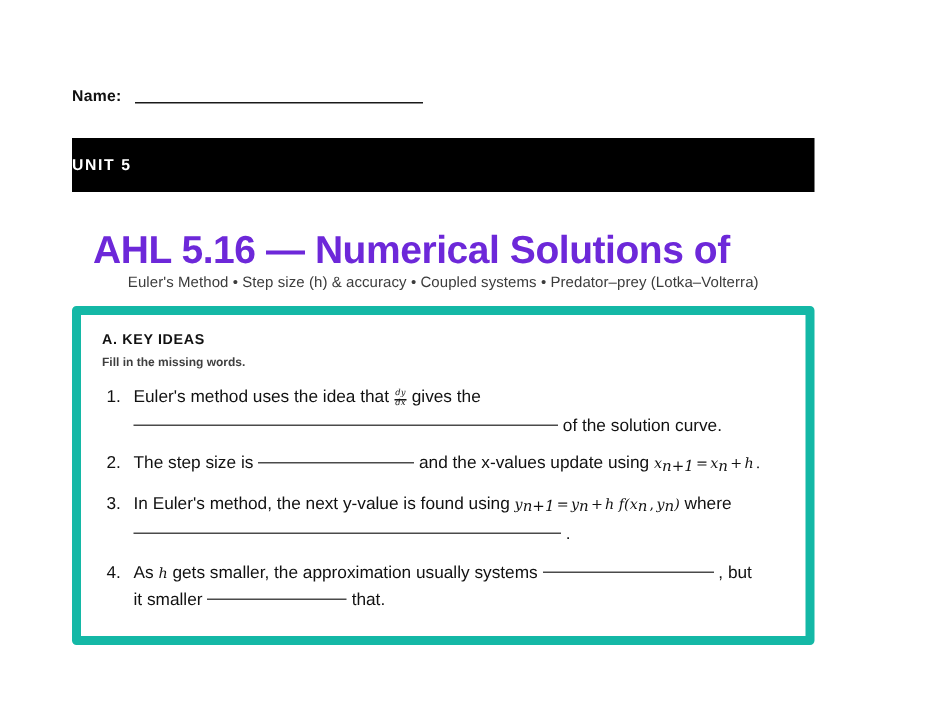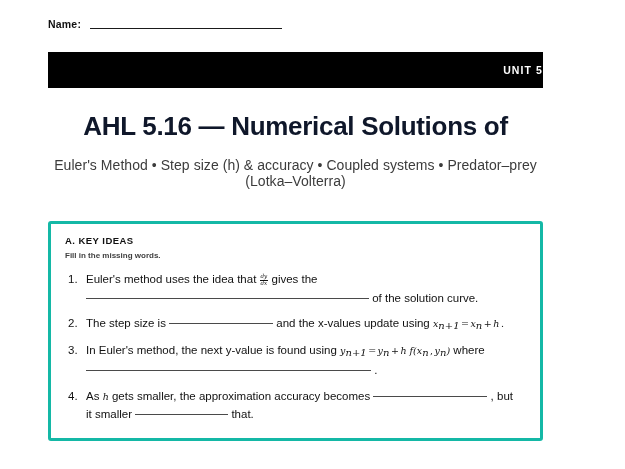--- a/index.html
+++ b/index.html
@@ -12,21 +12,21 @@
     height: 469px;
     overflow: hidden;
     font-family: "Liberation Sans", sans-serif;
     color: #111111;
     -webkit-font-smoothing: antialiased;
   }
   .page {
     width: 591px;
     height: 469px;
     box-sizing: border-box;
-    padding: 16px 48px 0 48px;
+    padding: 56px 48px 0 48px;
     position: relative;
   }
 
   
   .idrow {
     display: flex;
     align-items: flex-end;
     margin-top: 2px;
     margin-bottom: 0;
   }
@@ -53,51 +53,50 @@
   .idfield.name .idrule { width: 192px; }
   .idfield.date .idrule { flex: 1 1 auto; }
 
   
   .unit-banner {
     margin-top: 21px;
     background: #000000;
     height: 36px;
     display: flex;
     align-items: center;
-    justify-content: flex-end;
+    justify-content: flex-start;
   }
   .unit-banner .txt {
     color: #ffffff;
     font-size: 10.5px;
     font-weight: bold;
     letter-spacing: 1.1px;
   }
 
   
   .title {
     margin: 22px 14px 0 14px;
-    text-align: center;
+    text-align: left;
     font-size: 26px;
     font-weight: bold;
     line-height: 1.27;
     letter-spacing: -0.3px;
-    color: #0f172a;
+    color: #6d28d9;
   }
   .subtitle {
-    margin-top: 14px;
     text-align: center;
-    font-size: 14px;
+    font-size: 10px;
     color: #3c3c3c;
     letter-spacing: .05px;
   }
 
   
   .card {
-    margin-top: 32px;
-    border: 3px solid #14b8a6;
+    margin-top: 10px;
+    border: 6px solid #14b8a6;
     border-radius: 3px;
     padding: 11px 14px 14px 14px;
   }
   .card-title {
     font-size: 9.5px;
     font-weight: bold;
     letter-spacing: .45px;
     color: #111111;
   }
   .card-sub {
@@ -238,21 +237,21 @@
         <span>where</span>
         <span class="l2">
           <span class="blank w-med2"></span>
           <span>.</span>
         </span>
       </li>
 
       <li>
         <span>As</span>
         <span class="hvar">h</span>
-        <span>gets smaller, the approximation accuracy becomes</span>
+        <span>gets smaller, the approximation usually systems</span>
         <span class="blank w-short"></span>
         <span>, but</span>
         <span class="l2">
           <span>it smaller</span>
           <span class="blank w-short2"></span>
           <span>that.</span>
         </span>
       </li>
 
     </ol>

